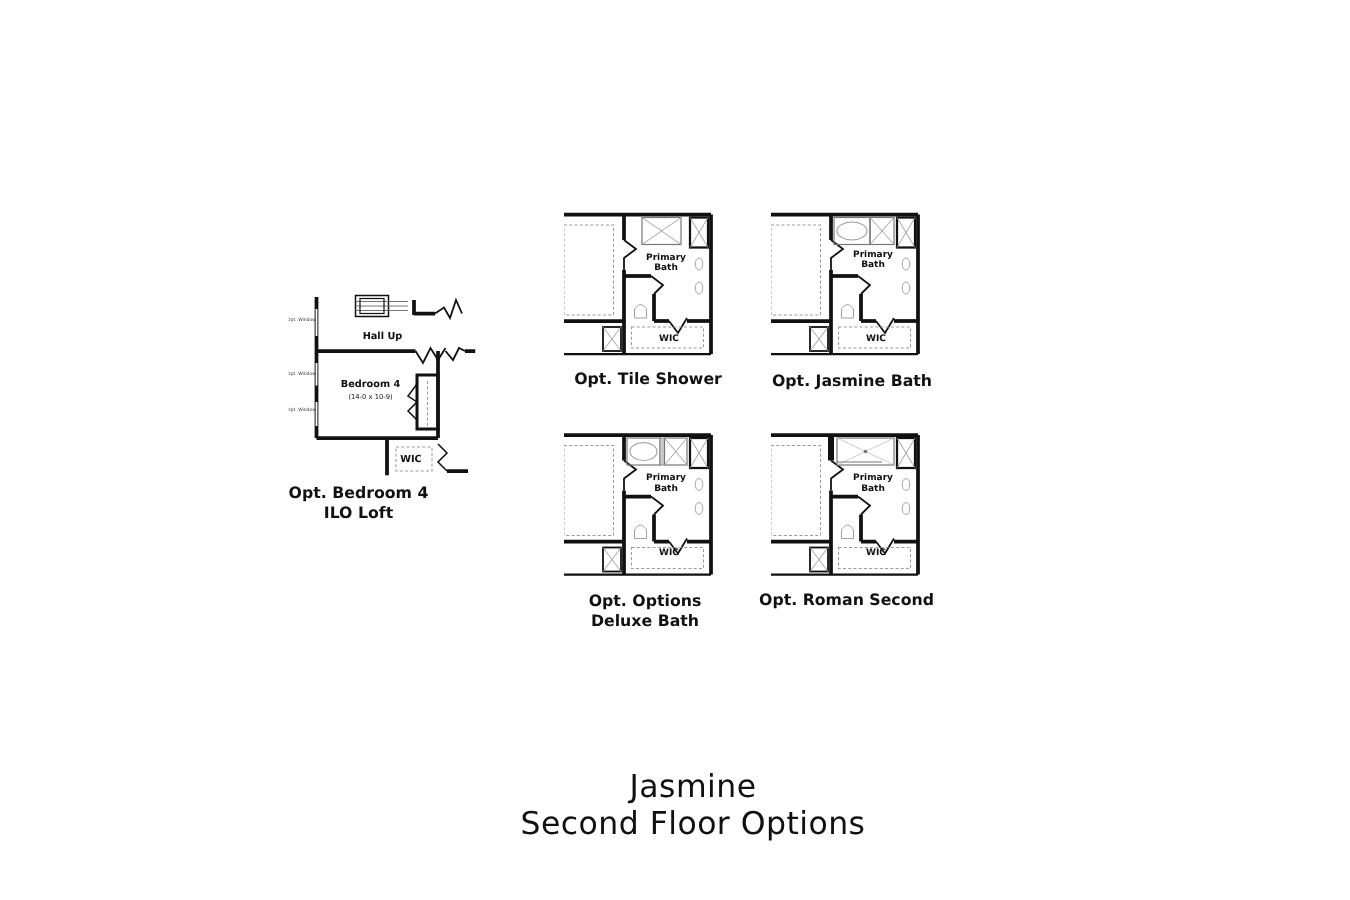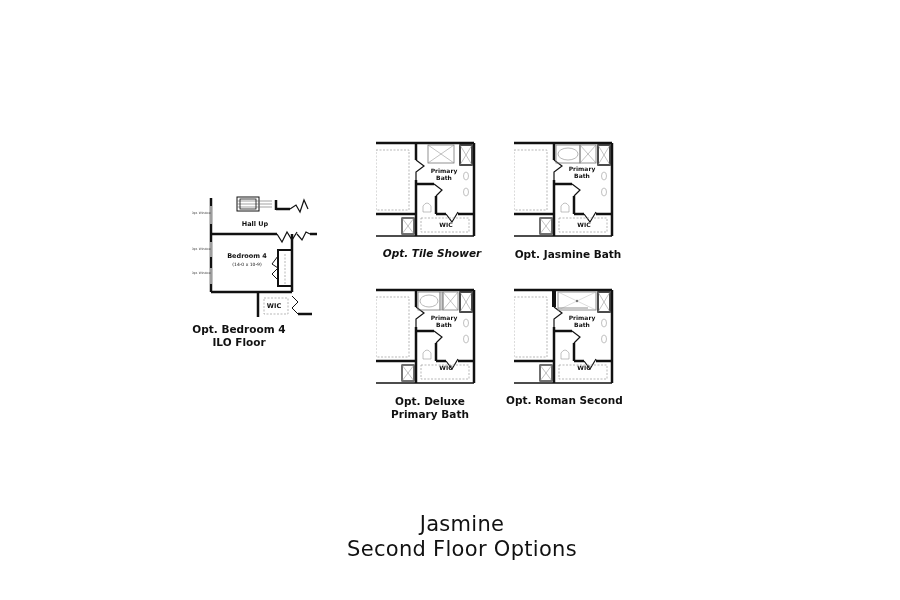--- a/index.html
+++ b/index.html
@@ -57,21 +57,21 @@
     <text class="lbl" x="55" y="66" font-size="6.5" text-anchor="middle">Bedroom 4</text>
     <text x="55" y="74" font-size="4.5" text-anchor="middle" fill="#111">(14-0 x 10-9)</text>
 
     <text x="9" y="22" font-size="3" text-anchor="middle" fill="#333">Opt. Window</text>
     <text x="9" y="58" font-size="3" text-anchor="middle" fill="#333">Opt. Window</text>
     <text x="9" y="82" font-size="3" text-anchor="middle" fill="#333">Opt. Window</text>
   </svg>
 </div>
 <div class="caption" style="left:189px; top:323px; width:100px;">
   <div>Opt. Bedroom 4</div>
-  <div>ILO Floor</div>
+  <div>ILO Loft</div>
 </div>
 
 <div class="plan" style="left:376px; top:140px; width:100px; height:100px;">
   <svg width="100" height="100" viewBox="0 0 100 100">
     <line x1="0" y1="3" x2="98" y2="3" stroke="#111" stroke-width="2.5"></line>
     <line x1="98" y1="3" x2="98" y2="96" stroke="#111" stroke-width="2.5"></line>
     <line x1="0" y1="96" x2="98" y2="96" stroke="#111" stroke-width="1.5"></line>
     <line x1="0" y1="74" x2="40" y2="74" stroke="#111" stroke-width="2.5"></line>
     <rect x="0" y="10" width="33" height="60" fill="none" stroke="#9a9a9a" stroke-width="0.7" stroke-dasharray="2,1.5"></rect>
     <line x1="40" y1="3" x2="40" y2="20" stroke="#111" stroke-width="2.5"></line>
@@ -94,21 +94,21 @@
     <path d="M47,72 L47,66 Q51,60 55,66 L55,72 Z" fill="none" stroke="#999" stroke-width="0.6"></path>
     <rect x="45" y="78" width="48" height="14" fill="none" stroke="#9a9a9a" stroke-width="0.7" stroke-dasharray="2,1.5"></rect>
     <rect x="26" y="78" width="12" height="16" fill="none" stroke="#111" stroke-width="1.2"></rect>
     <line x1="26" y1="78" x2="38" y2="94" stroke="#999" stroke-width="0.6"></line>
     <line x1="38" y1="78" x2="26" y2="94" stroke="#999" stroke-width="0.6"></line>
     <text class="lbl" x="68" y="33" font-size="6" text-anchor="middle">Primary</text>
     <text class="lbl" x="68" y="40" font-size="6" text-anchor="middle">Bath</text>
     <text class="lbl" x="70" y="87" font-size="6" text-anchor="middle">WIC</text>
   </svg>
 </div>
-<div class="caption" style="left:376px; top:247px; width:112px;font-style:italic;">
+<div class="caption" style="left:376px; top:247px; width:112px;">
   <div>Opt. Tile Shower</div>
 </div>
 
 <div class="plan" style="left:514px; top:140px; width:100px; height:100px;">
   <svg width="100" height="100" viewBox="0 0 100 100">
     <line x1="0" y1="3" x2="98" y2="3" stroke="#111" stroke-width="2.5"></line>
     <line x1="98" y1="3" x2="98" y2="96" stroke="#111" stroke-width="2.5"></line>
     <line x1="0" y1="96" x2="98" y2="96" stroke="#111" stroke-width="1.5"></line>
     <line x1="0" y1="74" x2="40" y2="74" stroke="#111" stroke-width="2.5"></line>
     <rect x="0" y="10" width="33" height="60" fill="none" stroke="#9a9a9a" stroke-width="0.7" stroke-dasharray="2,1.5"></rect>
@@ -176,22 +176,22 @@
     <rect x="45" y="78" width="48" height="14" fill="none" stroke="#9a9a9a" stroke-width="0.7" stroke-dasharray="2,1.5"></rect>
     <rect x="26" y="78" width="12" height="16" fill="none" stroke="#111" stroke-width="1.2"></rect>
     <line x1="26" y1="78" x2="38" y2="94" stroke="#999" stroke-width="0.6"></line>
     <line x1="38" y1="78" x2="26" y2="94" stroke="#999" stroke-width="0.6"></line>
     <text class="lbl" x="68" y="33" font-size="6" text-anchor="middle">Primary</text>
     <text class="lbl" x="68" y="40" font-size="6" text-anchor="middle">Bath</text>
     <text class="lbl" x="70" y="83" font-size="6" text-anchor="middle">WIC</text>
   </svg>
 </div>
 <div class="caption" style="left:376px; top:395px; width:108px;">
-  <div>Opt. Deluxe</div>
-  <div>Primary Bath</div>
+  <div>Opt. Options</div>
+  <div>Deluxe Bath</div>
 </div>
 
 <div class="plan" style="left:514px; top:287px; width:100px; height:100px;">
   <svg width="100" height="100" viewBox="0 0 100 100">
     <line x1="0" y1="3" x2="98" y2="3" stroke="#111" stroke-width="2.5"></line>
     <line x1="98" y1="3" x2="98" y2="96" stroke="#111" stroke-width="2.5"></line>
     <line x1="0" y1="96" x2="98" y2="96" stroke="#111" stroke-width="1.5"></line>
     <line x1="0" y1="74" x2="40" y2="74" stroke="#111" stroke-width="2.5"></line>
     <rect x="0" y="10" width="33" height="60" fill="none" stroke="#9a9a9a" stroke-width="0.7" stroke-dasharray="2,1.5"></rect>
     <line x1="40" y1="3" x2="40" y2="20" stroke="#111" stroke-width="4"></line>

